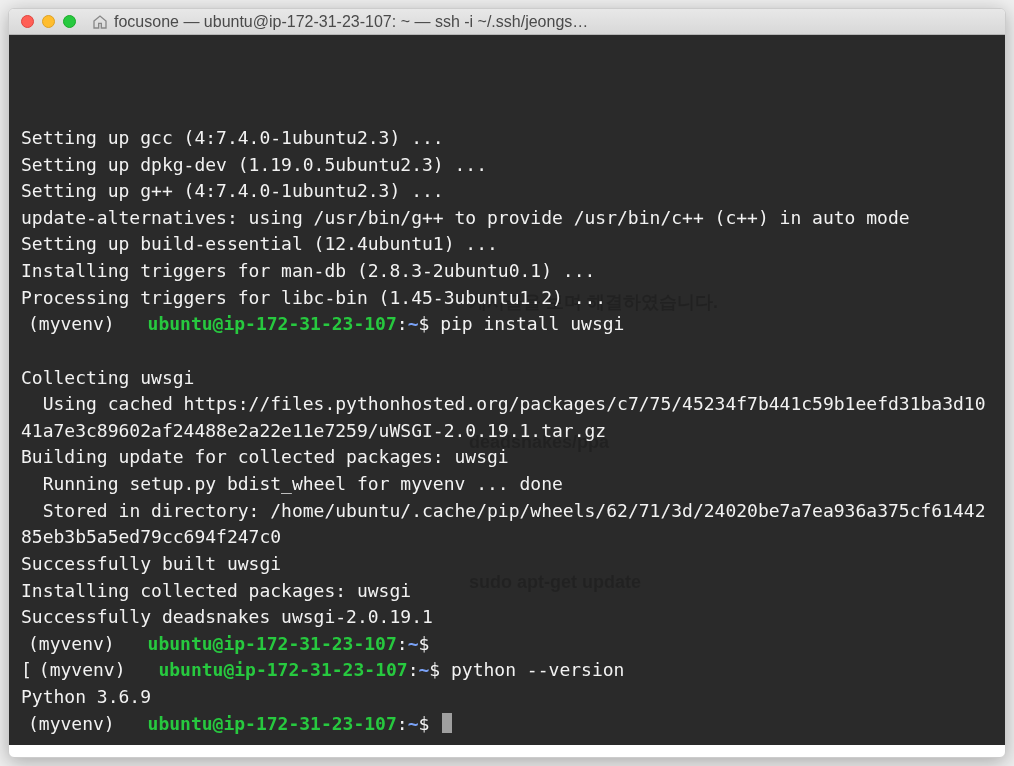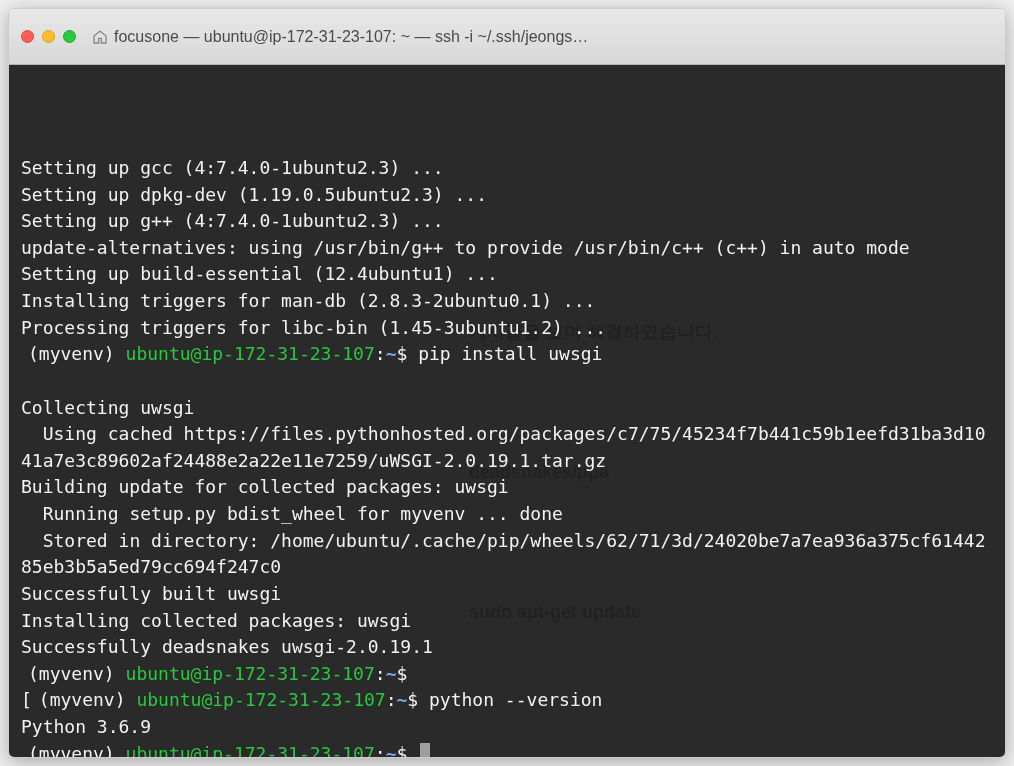--- a/index.html
+++ b/index.html
@@ -12,21 +12,21 @@
       width: 998px;
       height: 750px;
       background: #fff;
       border-radius: 6px;
       box-shadow: 0 4px 20px rgba(0,0,0,0.3);
       overflow: hidden;
       border: 1px solid #ccc;
       position: relative;
     }
     .titlebar {
-      height: 56px;
+      height: 26px;
       background: linear-gradient(#e8e8e8, #d8d8d8);
       border-bottom: 1px solid #b5b5b5;
       display: flex;
       align-items: center;
       padding: 0 12px;
     }
     .traffic-lights {
       display: flex;
       gap: 8px;
       align-items: center;
@@ -80,21 +80,21 @@
       pointer-events: none;
       z-index: 0;
       opacity: 0.35;
     }
     .bg-text div { white-space: nowrap; font-weight: bold; }
     .term-content {
       position: relative;
       z-index: 1;
     }
     .venv { color: #f2f2f2; margin-left: 7px; }
-    .userhost { color: #27c93f; font-weight: normal; }
+    .userhost { color: #27c93f; font-weight: bold; margin-left: 22px; }
     .colon { color: #f2f2f2; }
     .path { color: #7aa2f7; font-weight: bold; }
     .dollar { color: #f2f2f2; }
     .cmd { color: #f2f2f2; }
     .cursor {
       display: inline-block;
       width: 10px;
       height: 20px;
       background: #9f9f9f;
       vertical-align: -3px;

